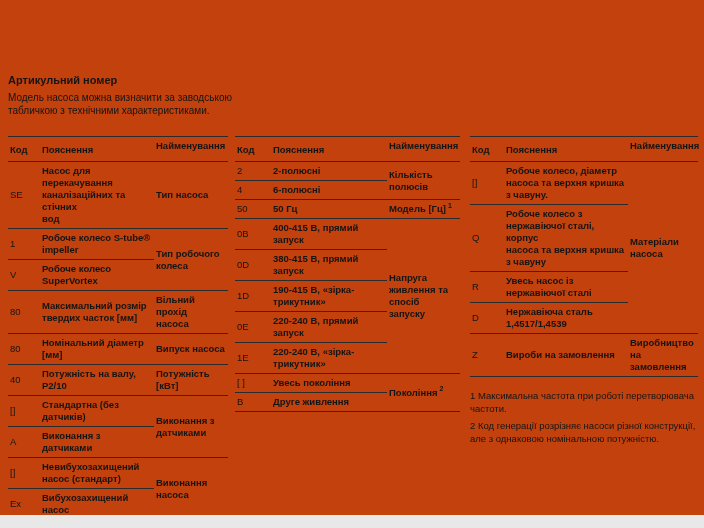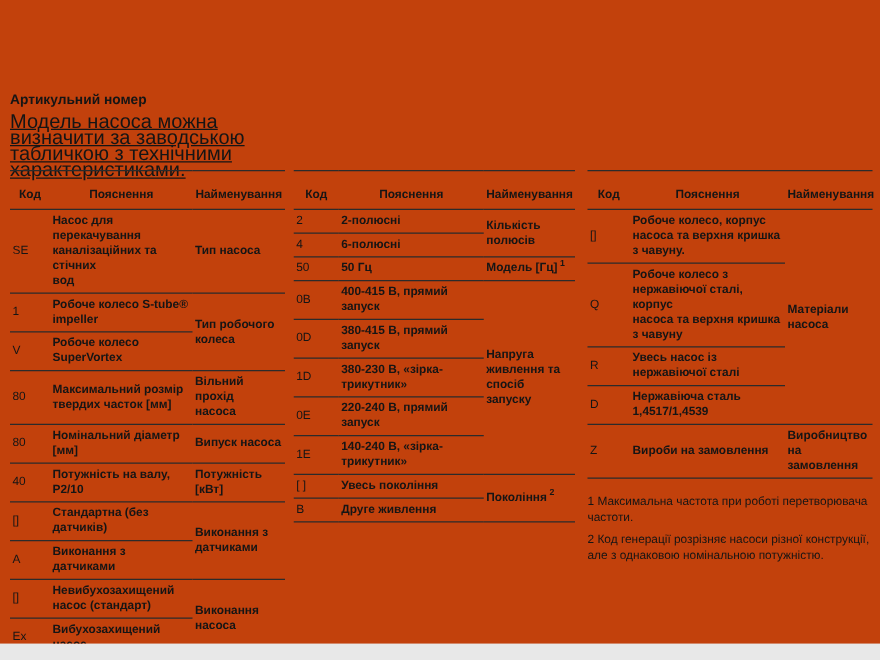--- a/index.html
+++ b/index.html
@@ -4,35 +4,35 @@
 <style>
   html,body{margin:0;padding:0;background:#e8e8e8;}
   .page{
     position:relative;width:704px;height:515px;background:#c2410c;
     font-family:"Liberation Sans","DejaVu Sans",sans-serif;color:#151515;
     overflow:hidden;margin:0 auto;
   }
   
   .intro-block{position:absolute;left:8px;top:74px;width:232px;}
   .doc-title{font-size:11px;font-weight:bold;margin:0 0 5px 0;}
-  .intro-text{font-size:16px;line-height:13px;margin:0;white-space:pre-line;text-decoration:underline;}
+  .intro-text{font-size:10px;line-height:13px;margin:0;white-space:pre-line;}
   
   .example{position:absolute;left:248px;top:99px;white-space:nowrap;}
   .example .lbl{font-size:20px;font-weight:normal;color:#1c1c1c;}
   .example .code{font-size:21px;font-weight:bold;color:#111;letter-spacing:.2px;}
   
   .tcol{position:absolute;top:136px;}
   .tcol.c1{left:8px;width:220px;}
   .tcol.c2{left:235px;width:225px;}
   .tcol.c3{left:470px;width:228px;}
   table.spec{border-collapse:collapse;width:100%;table-layout:fixed;
     border-top:1px solid #2b2b2b;font-size:9.5px;line-height:12px;color:#151515;}
-  table.spec th{font-weight:bold;text-align:center;border-bottom:1px solid #2b2b2b;
+  table.spec th{font-weight:bold;text-align:left;border-bottom:1px solid #2b2b2b;
     padding:7px 2px 5px 2px;vertical-align:bottom;font-size:9.5px;}
-  table.spec th.nh{vertical-align:top;padding-top:13px;}
+  table.spec th.nh{vertical-align:top;padding-top:3px;}
   table.spec td{border-bottom:1px solid #2b2b2b;padding:3px 2px;vertical-align:middle;}
   table.spec td.c{padding-left:2px;}
   table.spec td.d,table.spec td.n{white-space:pre-line;font-weight:bold;}
   table.spec td.nb{border-bottom:none;}
   sup{font-size:7px;line-height:0;margin-left:2px;}
   
   .footnotes{margin-top:13px;width:236px;}
   .footnotes p{font-size:9.5px;line-height:12.5px;margin:0 0 5px 0;white-space:pre-line;}
 </style>
 </head>
@@ -158,30 +158,30 @@
         <td class="n" rowspan="5">Напруга
 живлення та
 спосіб запуску</td>
       </tr>
       <tr>
         <td class="c">0D</td>
         <td class="d">380-415 В, прямий запуск</td>
       </tr>
       <tr>
         <td class="c">1D</td>
-        <td class="d">380-230 В, «зірка-
+        <td class="d">190-415 В, «зірка-
 трикутник»</td>
       </tr>
       <tr>
         <td class="c">0E</td>
         <td class="d">220-240 В, прямий запуск</td>
       </tr>
       <tr>
         <td class="c">1E</td>
-        <td class="d">140-240 В, «зірка-
+        <td class="d">220-240 В, «зірка-
 трикутник»</td>
       </tr>
       <tr>
         <td class="c">[ ]</td>
         <td class="d">Увесь покоління</td>
         <td class="n" rowspan="2"><span>Покоління</span><sup>2</sup></td>
       </tr>
       <tr>
         <td class="c">B</td>
         <td class="d">Друге живлення</td>
@@ -198,21 +198,21 @@
           <col style="width:70px">
         </colgroup>
       <tbody>
           <tr>
         <th>Код</th>
         <th>Пояснення</th>
         <th class="nh">Найменування</th>
       </tr>
       <tr>
         <td class="c">[]</td>
-        <td class="d">Робоче колесо, корпус
+        <td class="d">Робоче колесо, діаметр
 насоса та верхня кришка
 з чавуну.</td>
         <td class="n" rowspan="4">Матеріали
 насоса</td>
       </tr>
       <tr>
         <td class="c">Q</td>
         <td class="d">Робоче колесо з
 нержавіючої сталі, корпус
 насоса та верхня кришка

